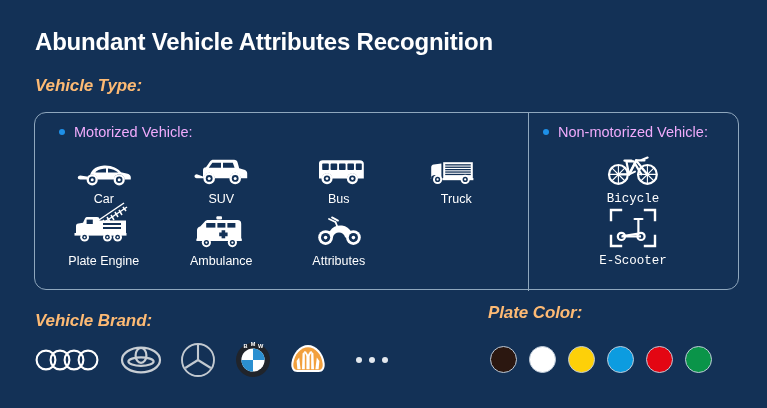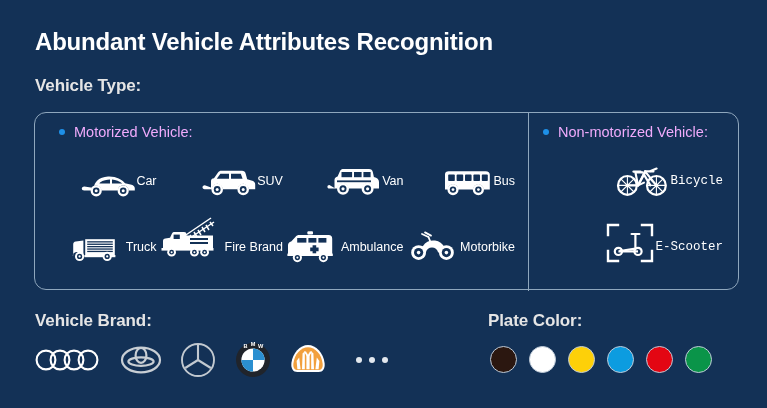--- a/index.html
+++ b/index.html
@@ -12,26 +12,27 @@
   .page { position: relative; width: 661px; height: 408px; background: #133156; }
 
   .title {
     position: absolute; left: 35px; top: 28px;
     font-size: 24px; font-weight: bold; color: #ffffff;
     letter-spacing: -0.2px;
   }
 
   .section-label {
     position: absolute;
-    font-size: 17px; font-weight: bold; color: #e5e5e5;
+    font-size: 17px; font-weight: bold; color: #fdba74;
     letter-spacing: -0.1px;
+    font-style: italic;
   }
   .lbl-vehicle-type { left: 35px; top: 76px; }
   .lbl-vehicle-brand { left: 35px; top: 311px; }
-  .lbl-plate-color { left: 488px; top: 311px; }
+  .lbl-plate-color { left: 488px; top: 303px; }
 
   
   .vt-panel {
     position: absolute; left: 34px; top: 112px;
     width: 705px; height: 178px;
     border: 1px solid #8fa7bd;
     border-radius: 12px;
   }
   .vt-divider {
     position: absolute; left: 493px; top: 0px;
@@ -59,22 +60,22 @@
   }
   .grid-nonmotor {
     position: absolute; left: 508px; top: 34px;
     width: 180px;
     display: grid;
     grid-template-columns: 1fr;
     grid-template-rows: 62px 70px;
     font-family: Liberation Mono, monospace;
   }
   .cell {
-    display: flex; flex-direction: row;
-    align-items: center; justify-content: flex-end;
+    display: flex; flex-direction: column;
+    align-items: center; 
   }
   .cell .ico { height: 40px; display: flex; align-items: flex-end; justify-content: center; }
   .cell .ico svg { display: block; }
   .cell .cap {
     margin-top: 5px;
     font-size: 12.5px; color: #ffffff; white-space: nowrap;
   }
 
   
   .brands {
@@ -144,38 +145,20 @@
             <circle cx="16.2" cy="21.4" r="3.4" fill="#133156"></circle>
             <circle cx="16.2" cy="21.4" r="1.5" fill="#ffffff"></circle>
             <circle cx="42.2" cy="21.4" r="5.8" fill="#ffffff"></circle>
             <circle cx="42.2" cy="21.4" r="3.4" fill="#133156"></circle>
             <circle cx="42.2" cy="21.4" r="1.5" fill="#ffffff"></circle>
           </svg>
         </div>
         <div class="cap">SUV</div>
       </div>
 
-      <div class="cell">
-        <div class="ico">
-          <svg width="56" height="32" viewBox="0 0 56 32">
-            <path fill="#ffffff" d="M8.5 22 L8.5 14 C8.5 12 9.8 10.8 11.6 10.4 L13.8 5.4 C14.6 3.6 15.8 3 17.8 3 L43 3 C45.2 3 46.4 3.9 46.8 6 L47.9 11 C51.2 11.8 53 13.2 53 16 L53 22.6 L47 22.6 A5.4 5.4 0 0 0 36.2 22.6 L22.4 22.6 A5.4 5.4 0 0 0 11.6 22.6 L3.4 22.6 C2 22.6 1.4 21.9 1.4 20.8 C1.4 19.7 2 19 3.4 18.9 Z"></path>
-            <rect x="15.5" y="6" width="10.6" height="5.2" fill="#133156"></rect>
-            <rect x="28" y="6" width="7.6" height="5.2" fill="#133156"></rect>
-            <rect x="37.4" y="6" width="7.2" height="5.2" fill="#133156"></rect>
-            <rect x="11" y="14.4" width="34" height="1.8" fill="#133156"></rect>
-            <circle cx="17" cy="22.8" r="6" fill="#ffffff"></circle>
-            <circle cx="17" cy="22.8" r="3.5" fill="#133156"></circle>
-            <circle cx="17" cy="22.8" r="1.6" fill="#ffffff"></circle>
-            <circle cx="41.6" cy="22.8" r="6" fill="#ffffff"></circle>
-            <circle cx="41.6" cy="22.8" r="3.5" fill="#133156"></circle>
-            <circle cx="41.6" cy="22.8" r="1.6" fill="#ffffff"></circle>
-          </svg>
-        </div>
-        <div class="cap">Van</div>
-      </div>
 
       <div class="cell">
         <div class="ico">
           <svg width="56" height="30" viewBox="0 0 56 30">
             <path fill="#ffffff" d="M8 6.2 C8 4.4 9.4 3.2 11.8 3.2 L48.6 3.2 C51.4 3.2 52.8 4.4 52.8 6.8 L52.8 21.4 L46.6 21.4 A5.2 5.2 0 0 0 36.2 21.4 L21.2 21.4 A5.2 5.2 0 0 0 10.8 21.4 L8 21.4 Z"></path>
             <rect x="11.2" y="6.6" width="6.6" height="6.4" rx="0.8" fill="#133156"></rect>
             <rect x="19.6" y="6.6" width="6.6" height="6.4" rx="0.8" fill="#133156"></rect>
             <rect x="28" y="6.6" width="6.6" height="6.4" rx="0.8" fill="#133156"></rect>
             <rect x="36.4" y="6.6" width="6.6" height="6.4" rx="0.8" fill="#133156"></rect>
             <rect x="44.8" y="6.6" width="6" height="6.4" rx="0.8" fill="#133156"></rect>
@@ -232,21 +215,21 @@
             <circle cx="14.6" cy="38.2" r="2.4" fill="#133156"></circle>
             <circle cx="14.6" cy="38.2" r="1" fill="#ffffff"></circle>
             <circle cx="37.4" cy="38.2" r="4.4" fill="#ffffff"></circle>
             <circle cx="37.4" cy="38.2" r="2.4" fill="#133156"></circle>
             <circle cx="37.4" cy="38.2" r="1" fill="#ffffff"></circle>
             <circle cx="47.6" cy="38.2" r="4.4" fill="#ffffff"></circle>
             <circle cx="47.6" cy="38.2" r="2.4" fill="#133156"></circle>
             <circle cx="47.6" cy="38.2" r="1" fill="#ffffff"></circle>
           </svg>
         </div>
-        <div class="cap">Fire Brand</div>
+        <div class="cap">Plate Engine</div>
       </div>
 
       <div class="cell">
         <div class="ico">
           <svg width="58" height="34" viewBox="0 0 58 34">
             <rect x="24.4" y="1.2" width="5.6" height="3.2" rx="1" fill="#ffffff"></rect>
             <path fill="#ffffff" d="M5 24 L5 15.6 C5 13.4 6 12.2 8.2 11.6 L12.4 7 C13.4 5.6 14.6 5 16.6 5 L45.6 5 C48 5 49.2 6.2 49.2 8.8 L49.2 24 Z"></path>
             <rect x="14.2" y="8" width="9.2" height="4.6" fill="#133156"></rect>
             <rect x="25.4" y="8" width="8" height="4.6" fill="#133156"></rect>
             <rect x="35.4" y="8" width="8" height="4.6" fill="#133156"></rect>
@@ -274,21 +257,21 @@
             <path fill="#ffffff" d="M19 18 C21.6 13.6 26.4 12 31 12.6 C35.4 13.2 38.6 15.8 40.4 19 L44.4 19 C45.6 19 46 19.8 45.4 20.8 L42.6 24.4 L34.2 24.4 C33.2 21.4 31 19.6 28 19.6 C25 19.6 22.8 21.4 21.8 24.4 L15.8 24.4 C14.4 24.4 13.8 23.6 14 22.4 C14.4 20.4 16 18.6 19 18 Z"></path>
             <path fill="#ffffff" d="M30 14 C34 14.6 37.4 16.6 39.6 19.4 L44.6 23.6 C45.4 24.4 45.6 25.4 44.8 26 C44 26.6 43 26.4 42.4 25.6 L38 20.8 Z"></path>
             <circle cx="14.6" cy="24.6" r="7.4" fill="#ffffff"></circle>
             <circle cx="14.6" cy="24.6" r="4.6" fill="#133156"></circle>
             <circle cx="14.6" cy="24.6" r="1.8" fill="#ffffff"></circle>
             <circle cx="42.4" cy="24.6" r="7.4" fill="#ffffff"></circle>
             <circle cx="42.4" cy="24.6" r="4.6" fill="#133156"></circle>
             <circle cx="42.4" cy="24.6" r="1.8" fill="#ffffff"></circle>
           </svg>
         </div>
-        <div class="cap">Motorbike</div>
+        <div class="cap">Attributes</div>
       </div>
 
     </div>
 
     <div class="grid-nonmotor">
 
       <div class="cell">
         <div class="ico">
           <svg width="56" height="36" viewBox="0 0 56 36">
             <g stroke="#ffffff" stroke-width="2.2" fill="none">

